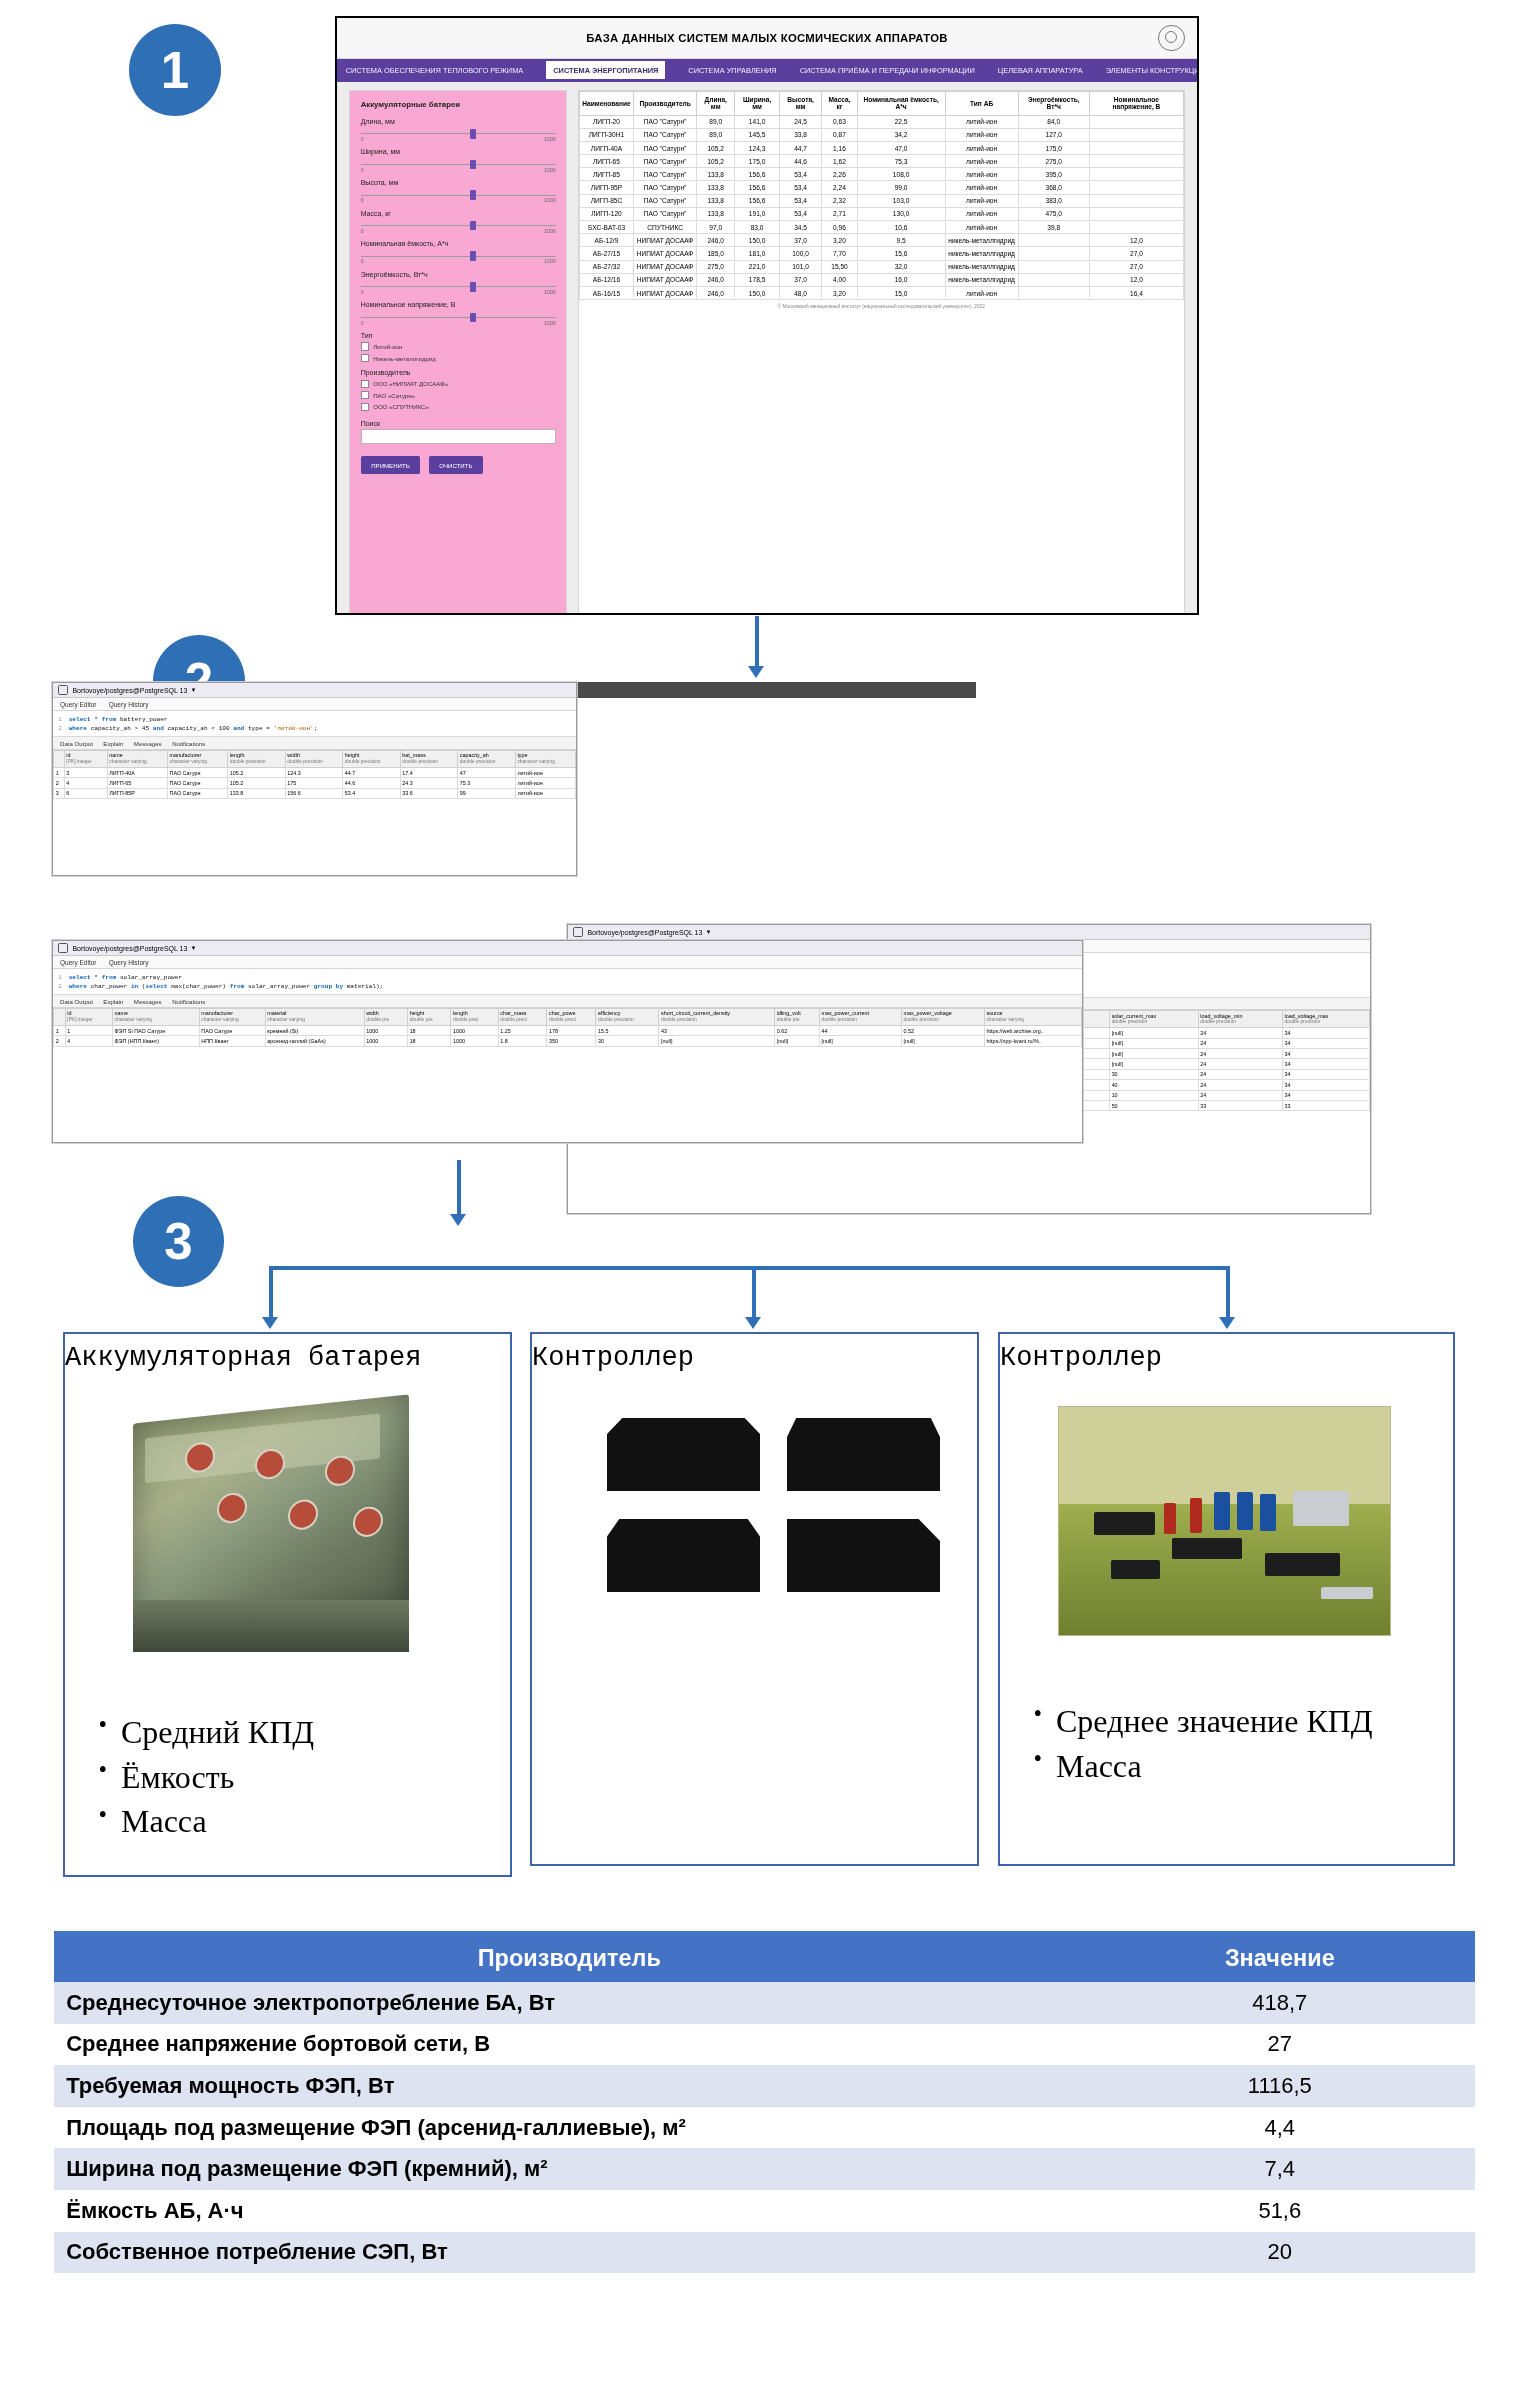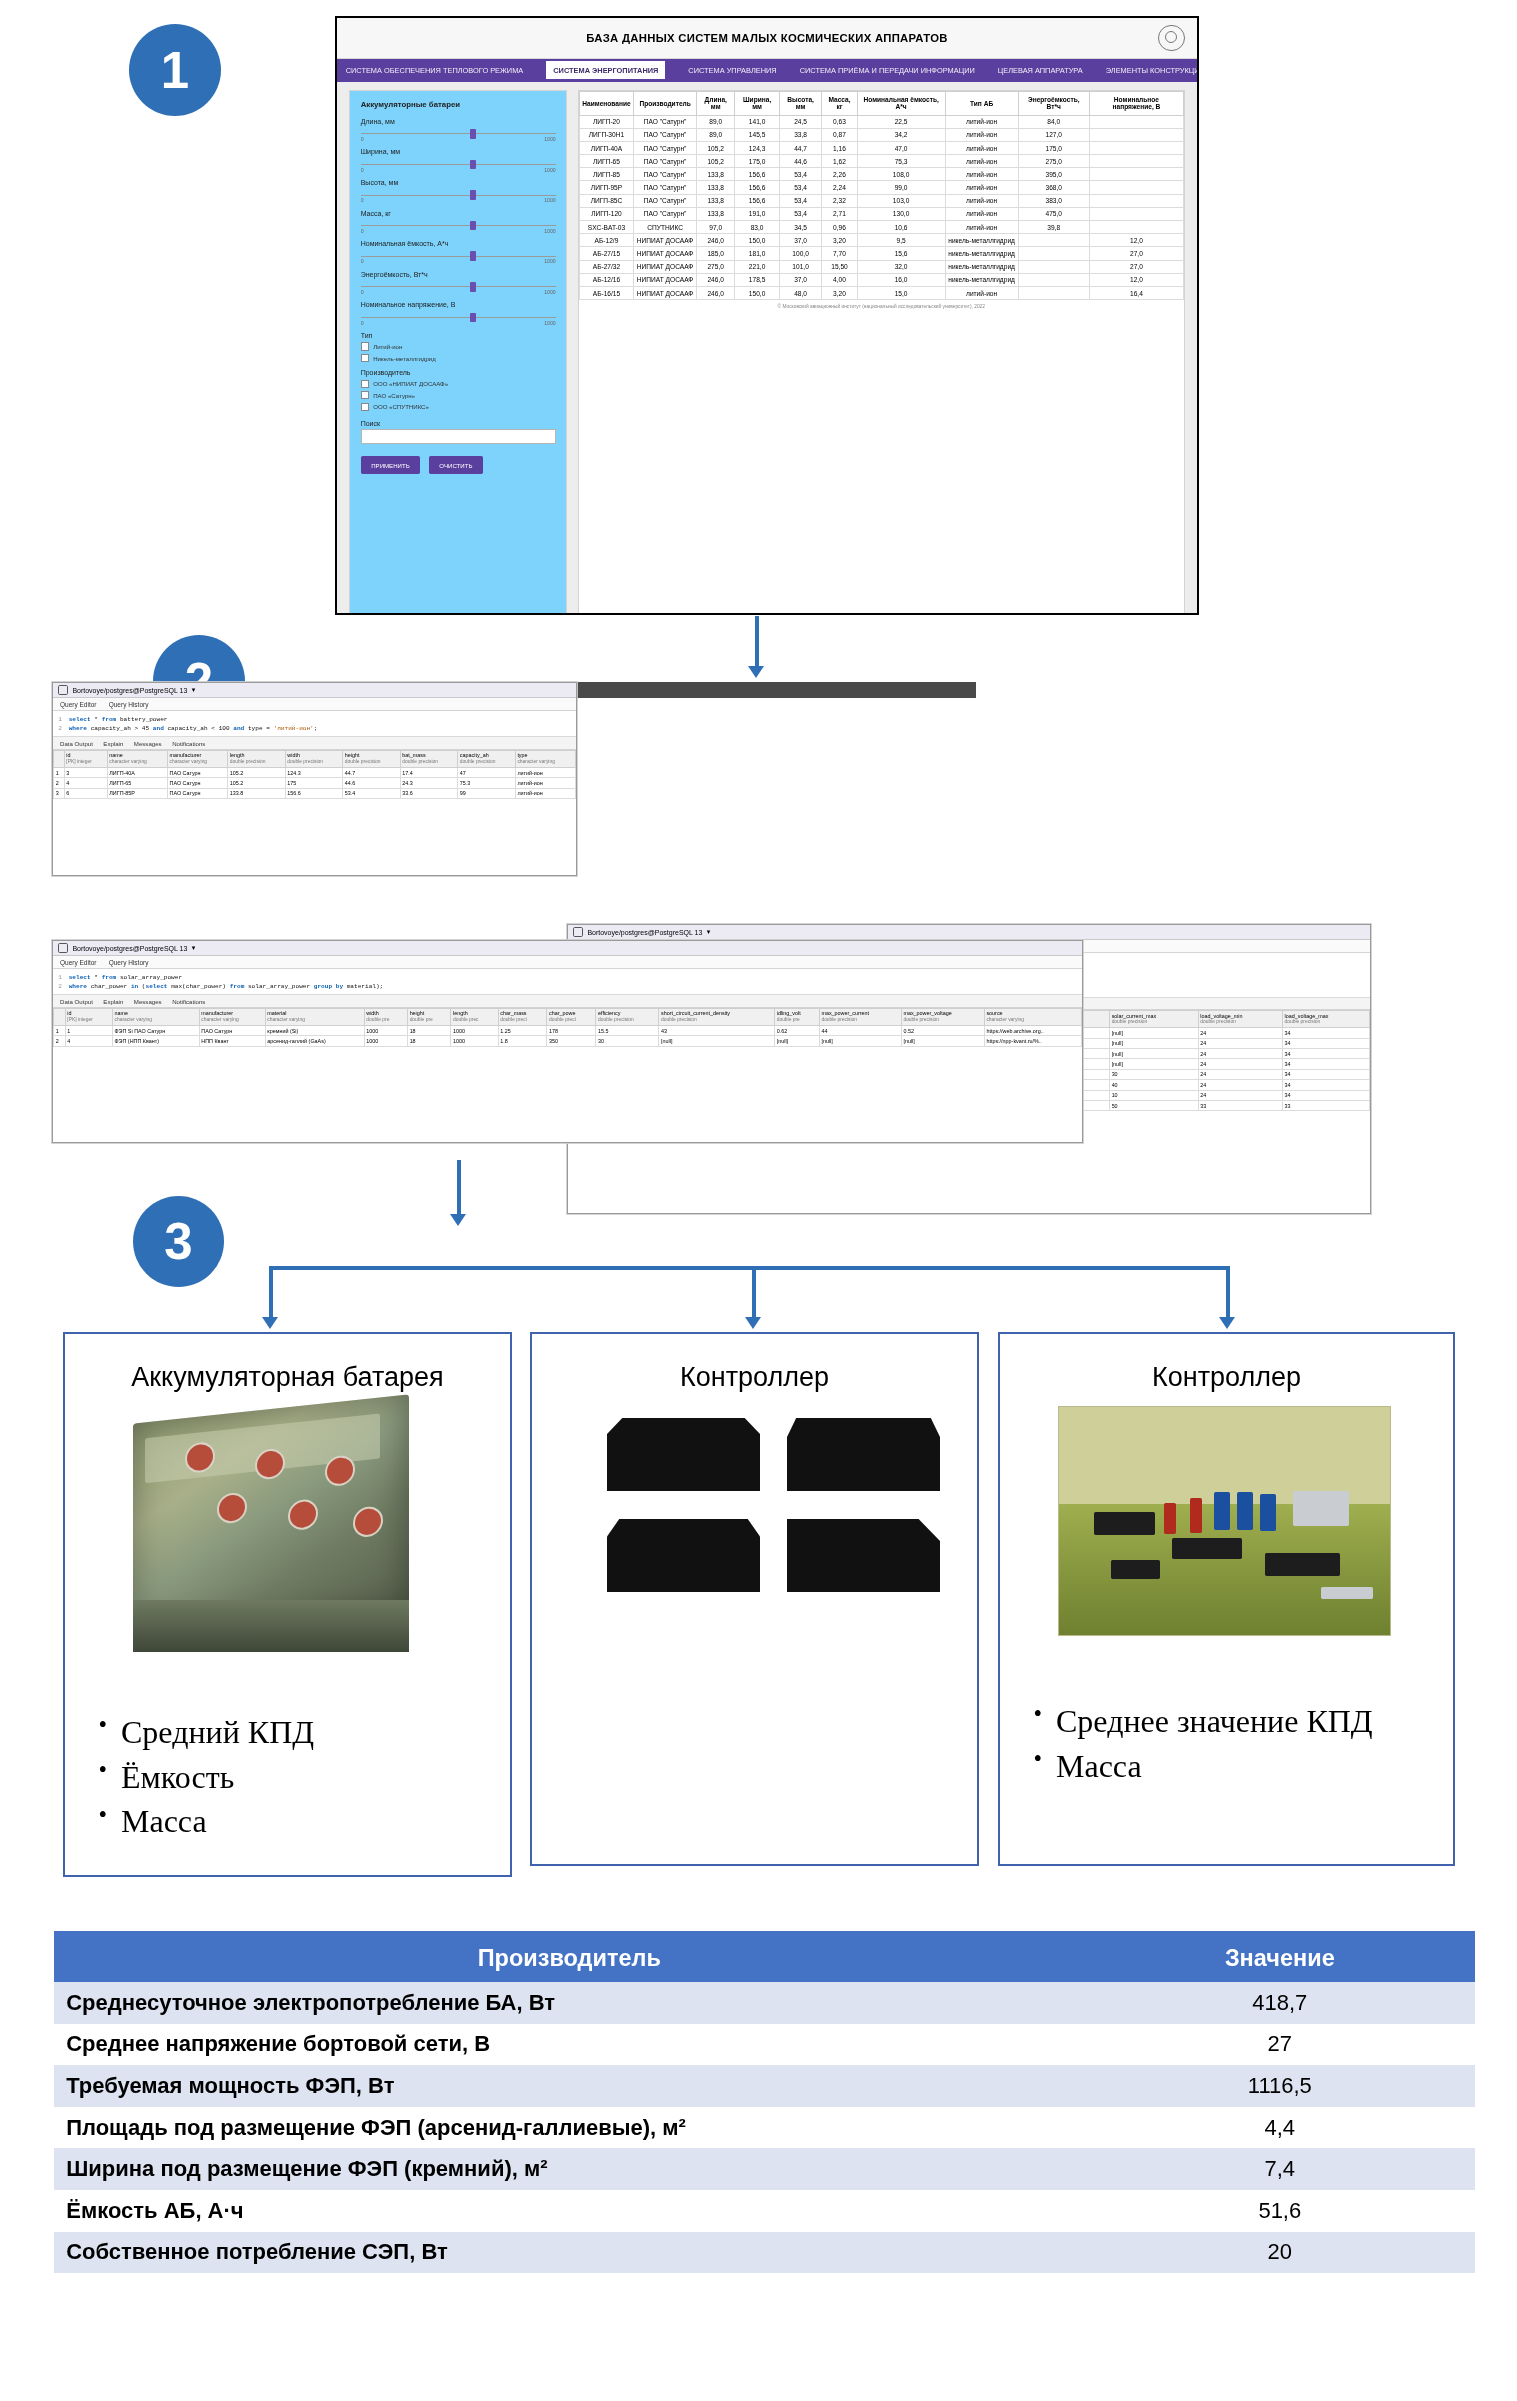--- a/index.html
+++ b/index.html
@@ -16,21 +16,21 @@
   
   #panel1{position:absolute;left:335px;top:15.7px;width:860px;height:595px;border:2.6px solid #000;background:#f2f2f2;overflow:hidden;}
   .app-title{height:40px;background:#f7f7f7;border-bottom:0.9px solid #d8d8d8;display:flex;align-items:center;justify-content:center;
     font-size:11.3px;font-weight:bold;letter-spacing:0.3px;position:relative;}
   .app-logo{position:absolute;right:12.2px;top:7px;width:24.4px;height:24.4px;border-radius:50%;border:1.7px solid #777;}
   .app-logo:after{content:"";position:absolute;left:5.2px;top:5.2px;width:10.5px;height:10.5px;border-radius:50%;border:1.7px solid #777;}
   .app-nav{height:23px;background:#5b3f9e;display:flex;align-items:center;color:#fff;font-size:7.4px;padding:0 8.7px;gap:23px;}
   .app-nav .navitem{white-space:nowrap;opacity:.92;}
   .app-nav .navitem.active{background:#ffffff;color:#3b2c6b;padding:4.4px 7px;border-radius:0;font-weight:bold;opacity:1;}
   .app-body{display:flex;height:calc(100% - 63px);background:#ededed;padding:8.7px 12.2px 0 12.2px;box-sizing:border-box;gap:10.5px;}
-  .filters{width:218px;background:#7dd3fc;border:0.9px solid #d4d4d4;padding:8.7px 10.5px;box-sizing:border-box;font-size:7px;color:#222;}
+  .filters{width:218px;background:#f9a8d4;border:0.9px solid #d4d4d4;padding:8.7px 10.5px;box-sizing:border-box;font-size:7px;color:#222;}
   .filters h4{margin:0 0 8.7px 0;font-size:7.8px;}
   .f-label{font-size:7px;margin:7px 0 2.6px 0;}
   .slider{position:relative;height:14px;}
   .slider .track{position:absolute;top:6.1px;left:0;right:0;height:0.9px;background:#9a9a9a;}
   .slider .knob{position:absolute;top:1.7px;left:56%;width:6.1px;height:9.6px;background:#6a4fb0;border-radius:0.9px;}
   .slider .minmax{position:absolute;top:8.7px;width:100%;display:flex;justify-content:space-between;font-size:5.2px;color:#666;}
   .chk{display:flex;align-items:center;gap:4.4px;margin:3.5px 0;font-size:6.1px;color:#333;}
   .chk i{width:6.1px;height:6.1px;border:0.9px solid #888;display:inline-block;background:#fff;}
   .search-label{margin-top:8.7px;font-size:7px;}
   .search-box{height:13px;border:0.9px solid #b5b5b5;background:#fff;margin-top:2.6px;}
@@ -57,21 +57,21 @@
   .str{color:#b05a00;}
   .pg-outtabs{height:11.3px;display:flex;align-items:center;gap:10.5px;padding:0 7px;font-size:6.1px;color:#333;border-bottom:0.9px solid #d4d4d4;background:#f4f4f4;}
   table.pgt{border-collapse:collapse;width:100%;font-size:5.4px;}
   table.pgt th{border:0.9px solid #cfcfcf;background:#f0f0f0;padding:1.7px 1.7px;text-align:left;font-weight:normal;line-height:1.25;}
   table.pgt th .ty{color:#777;display:block;font-size:4.9px;}
   table.pgt td{border:0.9px solid #dcdcdc;padding:1.7px 1.7px;white-space:nowrap;}
   .dark-strip{position:absolute;background:#4a4a4a;}
 
   
   .card{position:absolute;border:2.6px solid #3f63ad;background:#fff;}
-  .card h3{margin:0;text-align:center;font-family:Liberation Sans, sans-serif;font-size:27px;font-weight:normal;padding-top:28px;}
+  .card h3{margin:0;font-family:Liberation Mono, monospace;font-size:27px;font-weight:normal;padding-top:9px;}
   .card ul{list-style:none;margin:0;padding:0 0 0 23px;font-family:"Liberation Serif",serif;font-size:32px;line-height:1.35;}
   .card ul li{position:relative;padding-left:26px;margin:1.7px 0;}
   .card ul li:before{content:"•";position:absolute;left:3.5px;top:-1.7px;font-size:24.4px;}
 
   .photo-batt{position:absolute;left:68px;top:75px;width:276px;height:213px;
     background:linear-gradient(150deg,#8f9a72 0%,#a9b089 28%,#8b9b7e 48%,#6f7c63 70%,#57614d 100%);
     border-radius:3.5px;transform:skewY(-6deg);box-shadow:inset 0 0 35px rgba(0,0,0,.35);}
   .photo-batt .cap{position:absolute;width:26px;height:26px;border-radius:50%;background:#b64d3a;border:2.6px solid #d8d2c4;}
   .photo-batt .plate{position:absolute;left:12.2px;top:15.7px;width:235px;height:45px;background:rgba(200,205,175,.55);border-radius:2.6px;}
   .photo-batt .side{position:absolute;left:0;bottom:-30px;width:276px;height:52px;background:linear-gradient(180deg,#6e7a60,#3f4738);transform:skewY(6deg);}

